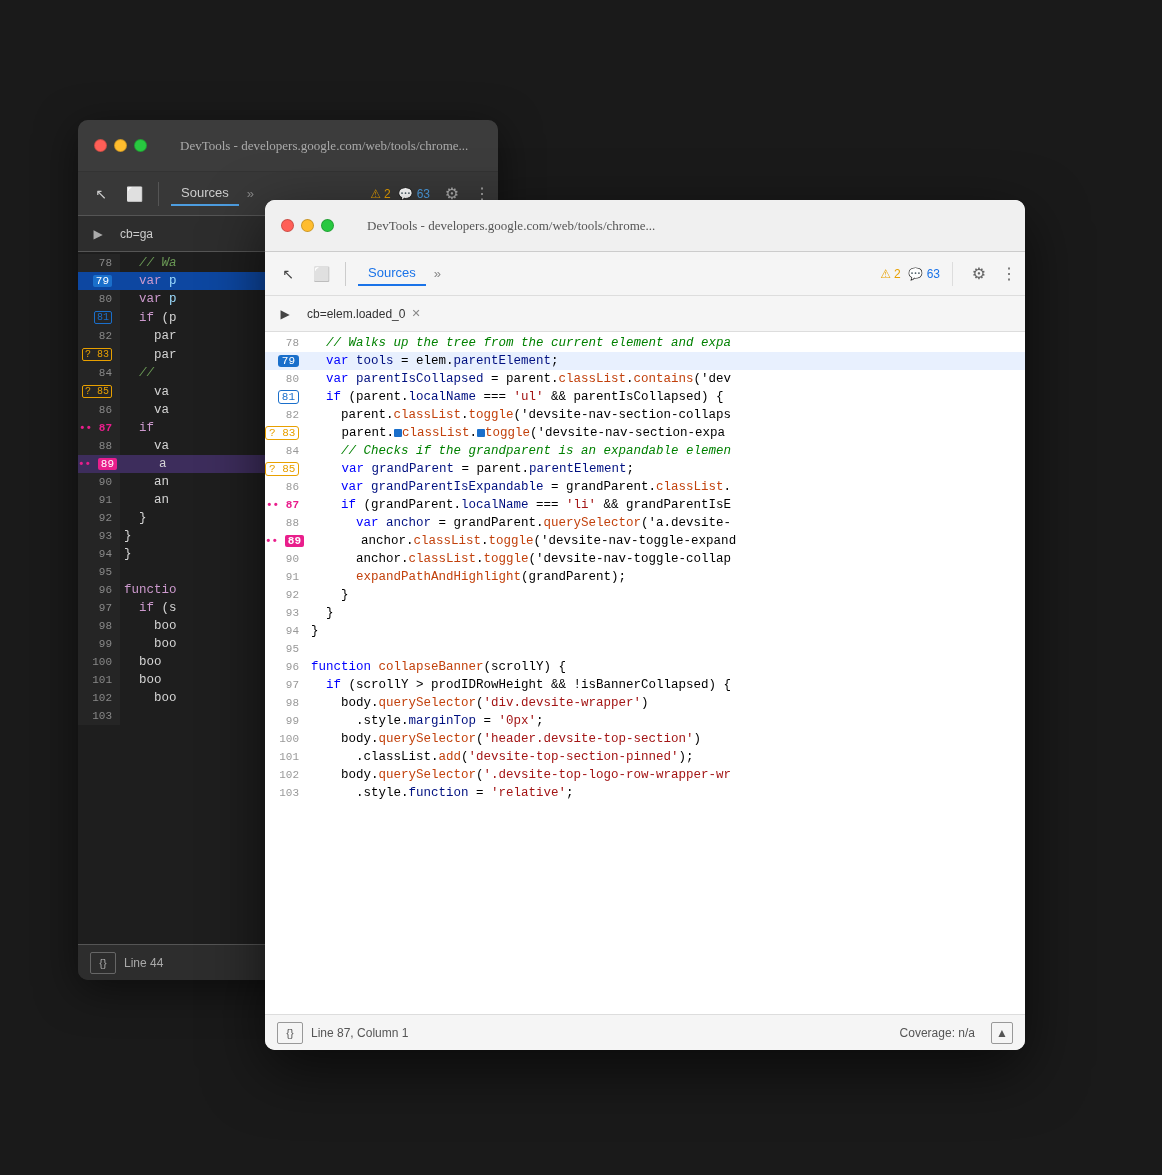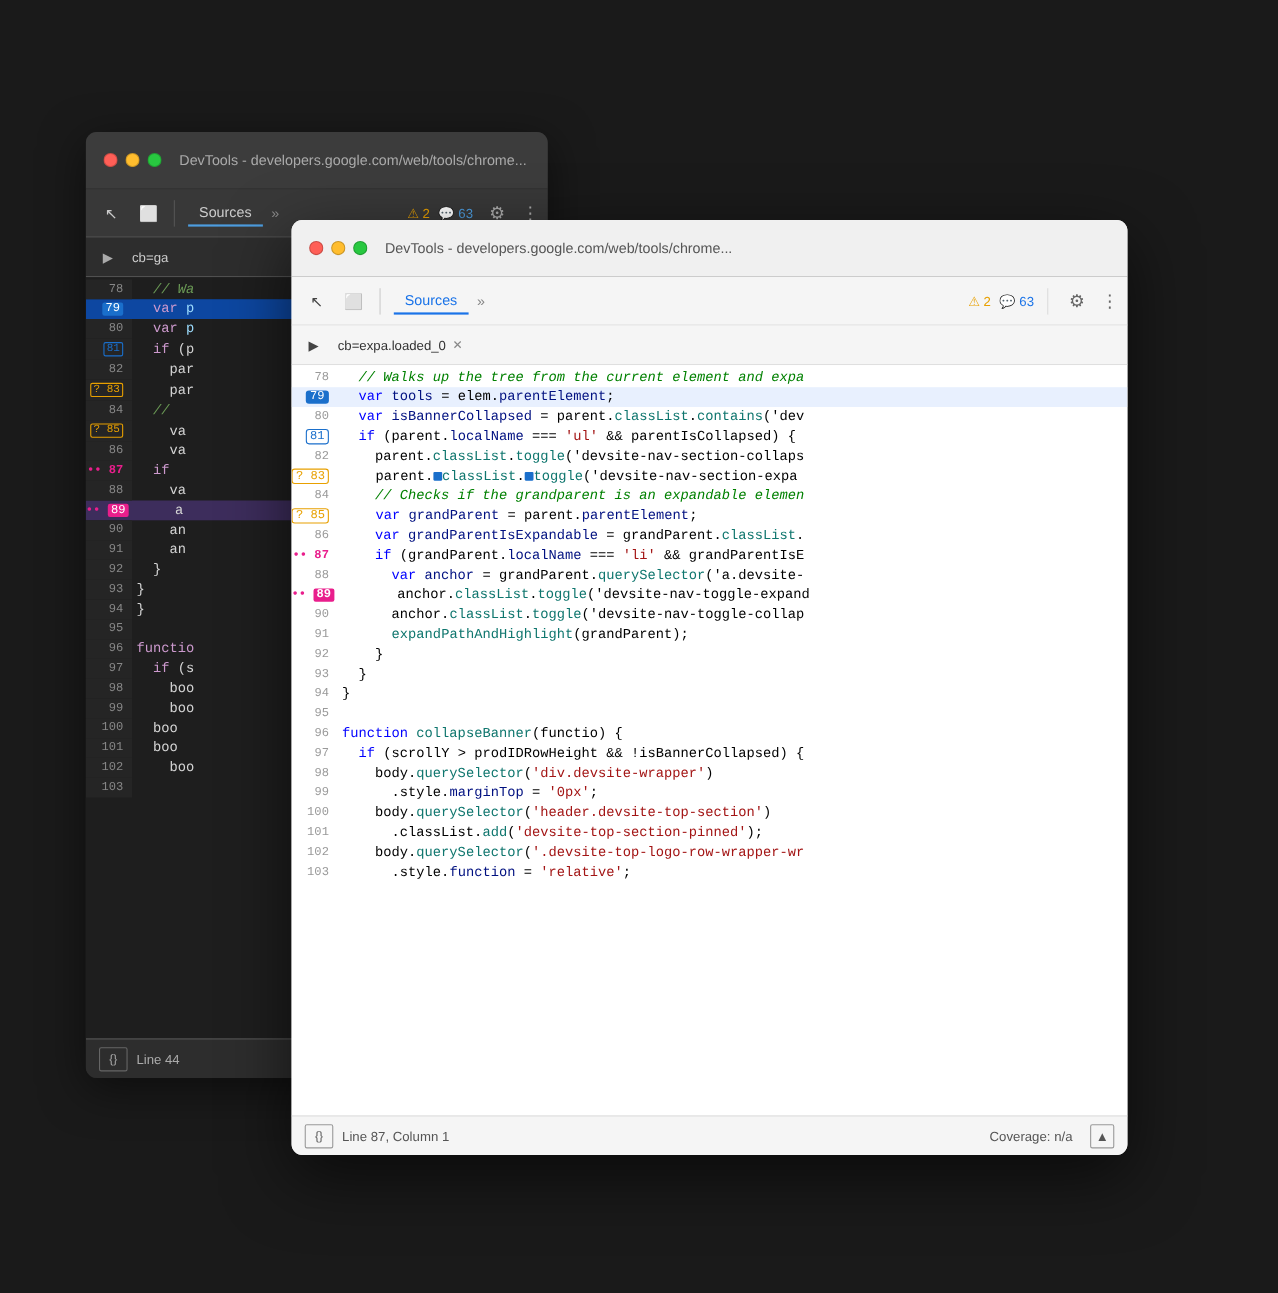--- a/index.html
+++ b/index.html
@@ -71,25 +71,26 @@
       border-radius: 50%;
       border: 1px solid rgba(0,0,0,0.2);
     }
     .tl-red { background: #ff5f57; }
     .tl-yellow { background: #ffbd2e; }
     .tl-green { background: #28c840; }
 
     .titlebar-title {
       font-size: 13px;
       color: #555;
-      margin-left: 8px;
+      margin-left: 25px;
       white-space: nowrap;
       overflow: hidden;
       text-overflow: ellipsis;
       flex: 1;
+      font-family: Liberation Serif, serif;
     }
 
     .titlebar-back .titlebar-title {
       color: #aaa;
     }
 
     
     .toolbar {
       height: 44px;
       display: flex;
@@ -290,21 +291,21 @@
       flex: 1;
       white-space: pre;
       overflow: hidden;
       padding-left: 4px;
     }
     .kw2 { color: #0000ff; }
     .str { color: #a31515; }
     .cm-front { color: #008000; font-style: italic; }
     .prop { color: #001080; }
     .paren { color: #000; }
-    .method { color: #0f766e; }
+    .method { color: #c2410c; }
     .bnorm { color: #d4d4d4; }
 
     .line-highlighted {
       background: #e8f0fe;
     }
 
     .cursor-indicator {
       display: inline-block;
       width: 8px;
       height: 8px;
@@ -563,40 +564,40 @@
         <span class="badge badge-blue">💬 <span>63</span></span>
         <span style="width:1px;height:24px;background:#ddd;margin:0 4px;"></span>
         <button class="settings-btn">⚙</button>
         <button class="more-btn">⋮</button>
       </div>
     </div>
 
     <div class="file-tab-bar" style="background:#f5f5f5;border-bottom:1px solid #ddd;">
       <button class="play-btn" style="color:#444;">▶</button>
       <span class="file-tab">
-        <span>cb=expa.loaded_0</span>
+        <span>cb=elem.loaded_0</span>
         <span class="close-tab">✕</span>
       </span>
     </div>
 
     <div class="code-area" style="flex:1;overflow:hidden;padding:2px 0;background:#fff;">
 
       <div class="code-line">
         <span class="line-number">78</span>
         <span class="code-content"><span class="cm-front">  // Walks up the tree from the current element and expa</span></span>
       </div>
 
       <div class="code-line line-highlighted">
         <span class="line-number"><span class="line-num-highlighted">79</span></span>
         <span class="code-content"><span class="kw2">  var </span><span class="prop">tools</span><span class="paren"> = elem.</span><span class="prop">parentElement</span><span class="paren">;</span></span>
       </div>
 
       <div class="code-line">
         <span class="line-number">80</span>
-        <span class="code-content"><span class="kw2">  var </span><span class="prop">isBannerCollapsed</span><span class="paren"> = parent.</span><span class="method">classList</span><span class="paren">.</span><span class="method">contains</span><span class="paren">('dev</span></span>
+        <span class="code-content"><span class="kw2">  var </span><span class="prop">parentIsCollapsed</span><span class="paren"> = parent.</span><span class="method">classList</span><span class="paren">.</span><span class="method">contains</span><span class="paren">('dev</span></span>
       </div>
 
       <div class="code-line">
         <span class="line-number"><span class="line-num-outlined-blue">81</span></span>
         <span class="code-content"><span class="kw2">  if </span><span class="paren">(parent.</span><span class="prop">localName</span><span class="paren"> === </span><span class="str">'ul'</span><span class="paren"> &amp;&amp; parentIsCollapsed) {</span></span>
       </div>
 
       <div class="code-line">
         <span class="line-number">82</span>
         <span class="code-content"><span class="paren">    parent.</span><span class="method">classList</span><span class="paren">.</span><span class="method">toggle</span><span class="paren">('devsite-nav-section-collaps</span></span>
@@ -661,21 +662,21 @@
         <span class="line-number">94</span>
         <span class="code-content"><span class="paren">}</span></span>
       </div>
 
       <div class="code-line" style="height:18px;">
         <span class="line-number">95</span>
       </div>
 
       <div class="code-line">
         <span class="line-number">96</span>
-        <span class="code-content"><span class="kw2">function </span><span class="method">collapseBanner</span><span class="paren">(functio) {</span></span>
+        <span class="code-content"><span class="kw2">function </span><span class="method">collapseBanner</span><span class="paren">(scrollY) {</span></span>
       </div>
 
       <div class="code-line">
         <span class="line-number">97</span>
         <span class="code-content"><span class="kw2">  if </span><span class="paren">(scrollY &gt; prodIDRowHeight &amp;&amp; !isBannerCollapsed) {</span></span>
       </div>
 
       <div class="code-line">
         <span class="line-number">98</span>
         <span class="code-content"><span class="paren">    body.</span><span class="method">querySelector</span><span class="paren">(</span><span class="str">'div.devsite-wrapper'</span><span class="paren">)</span></span>

